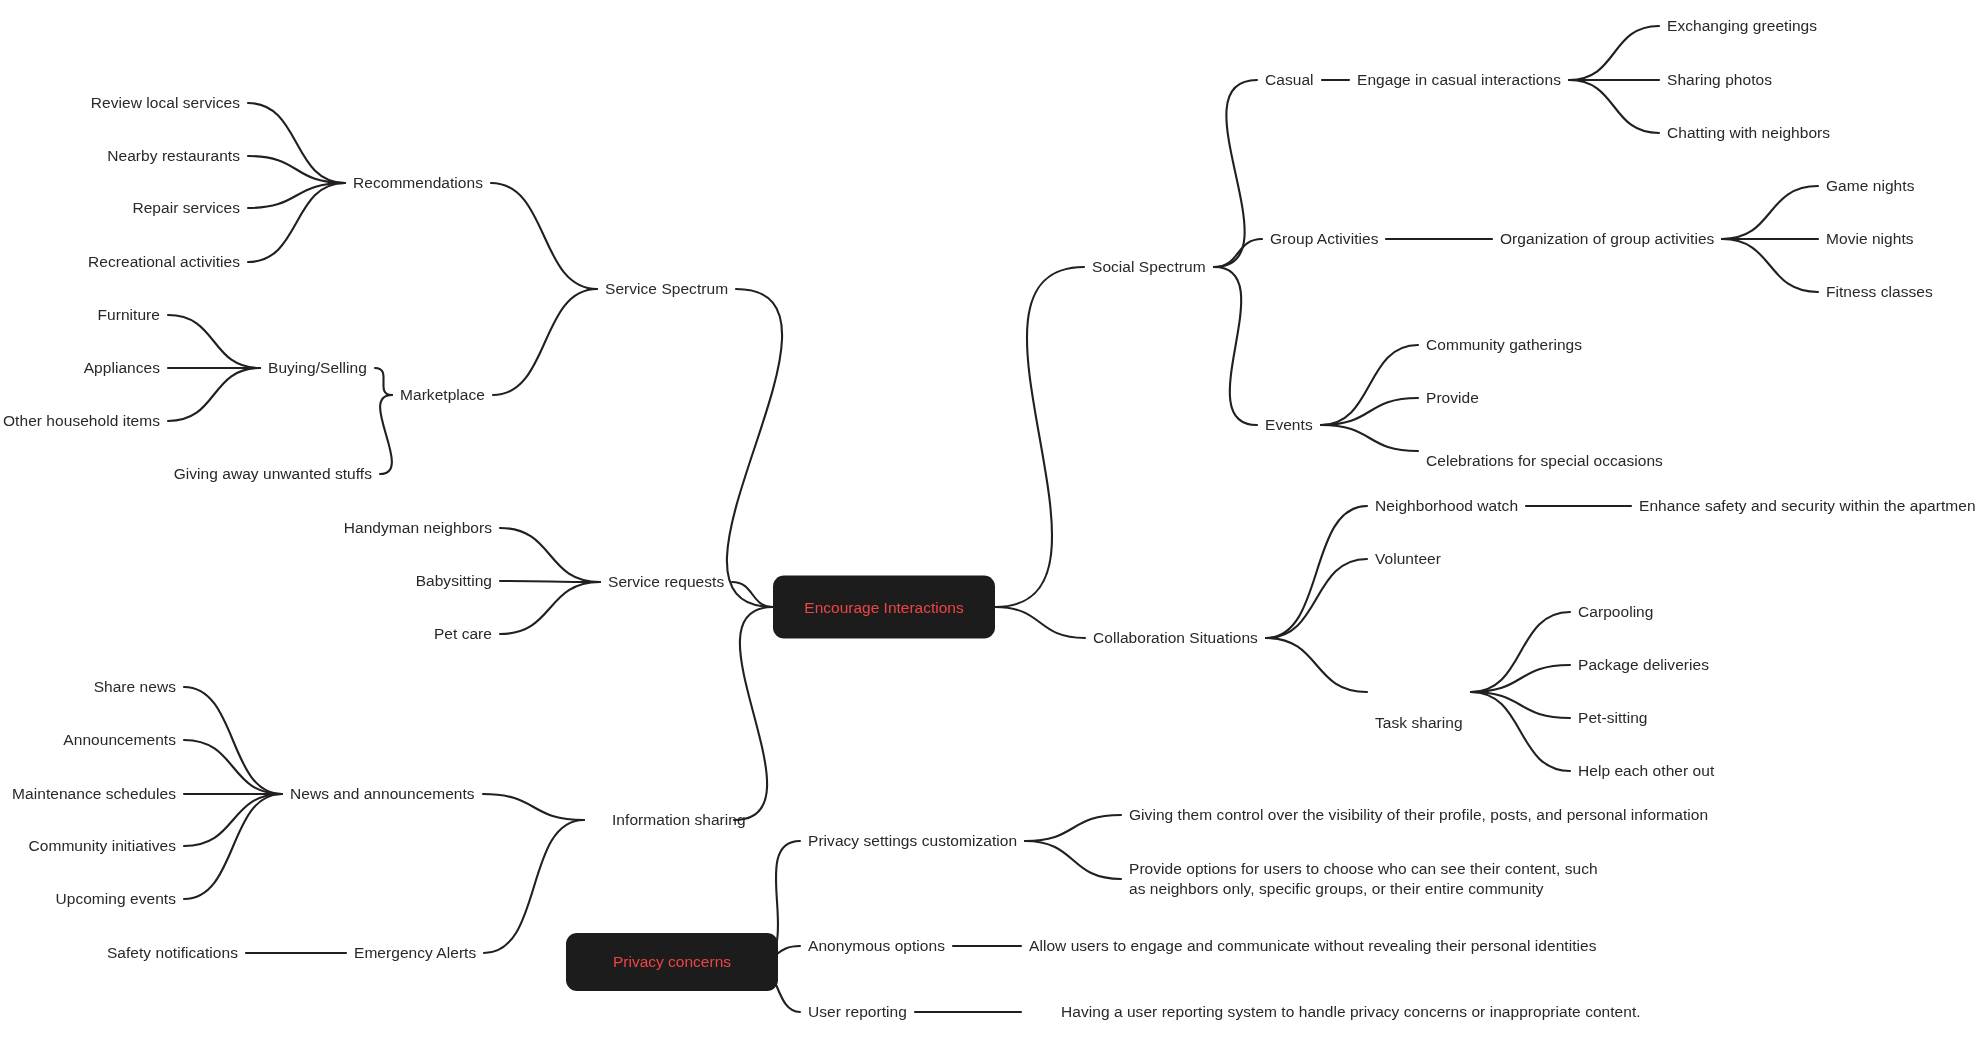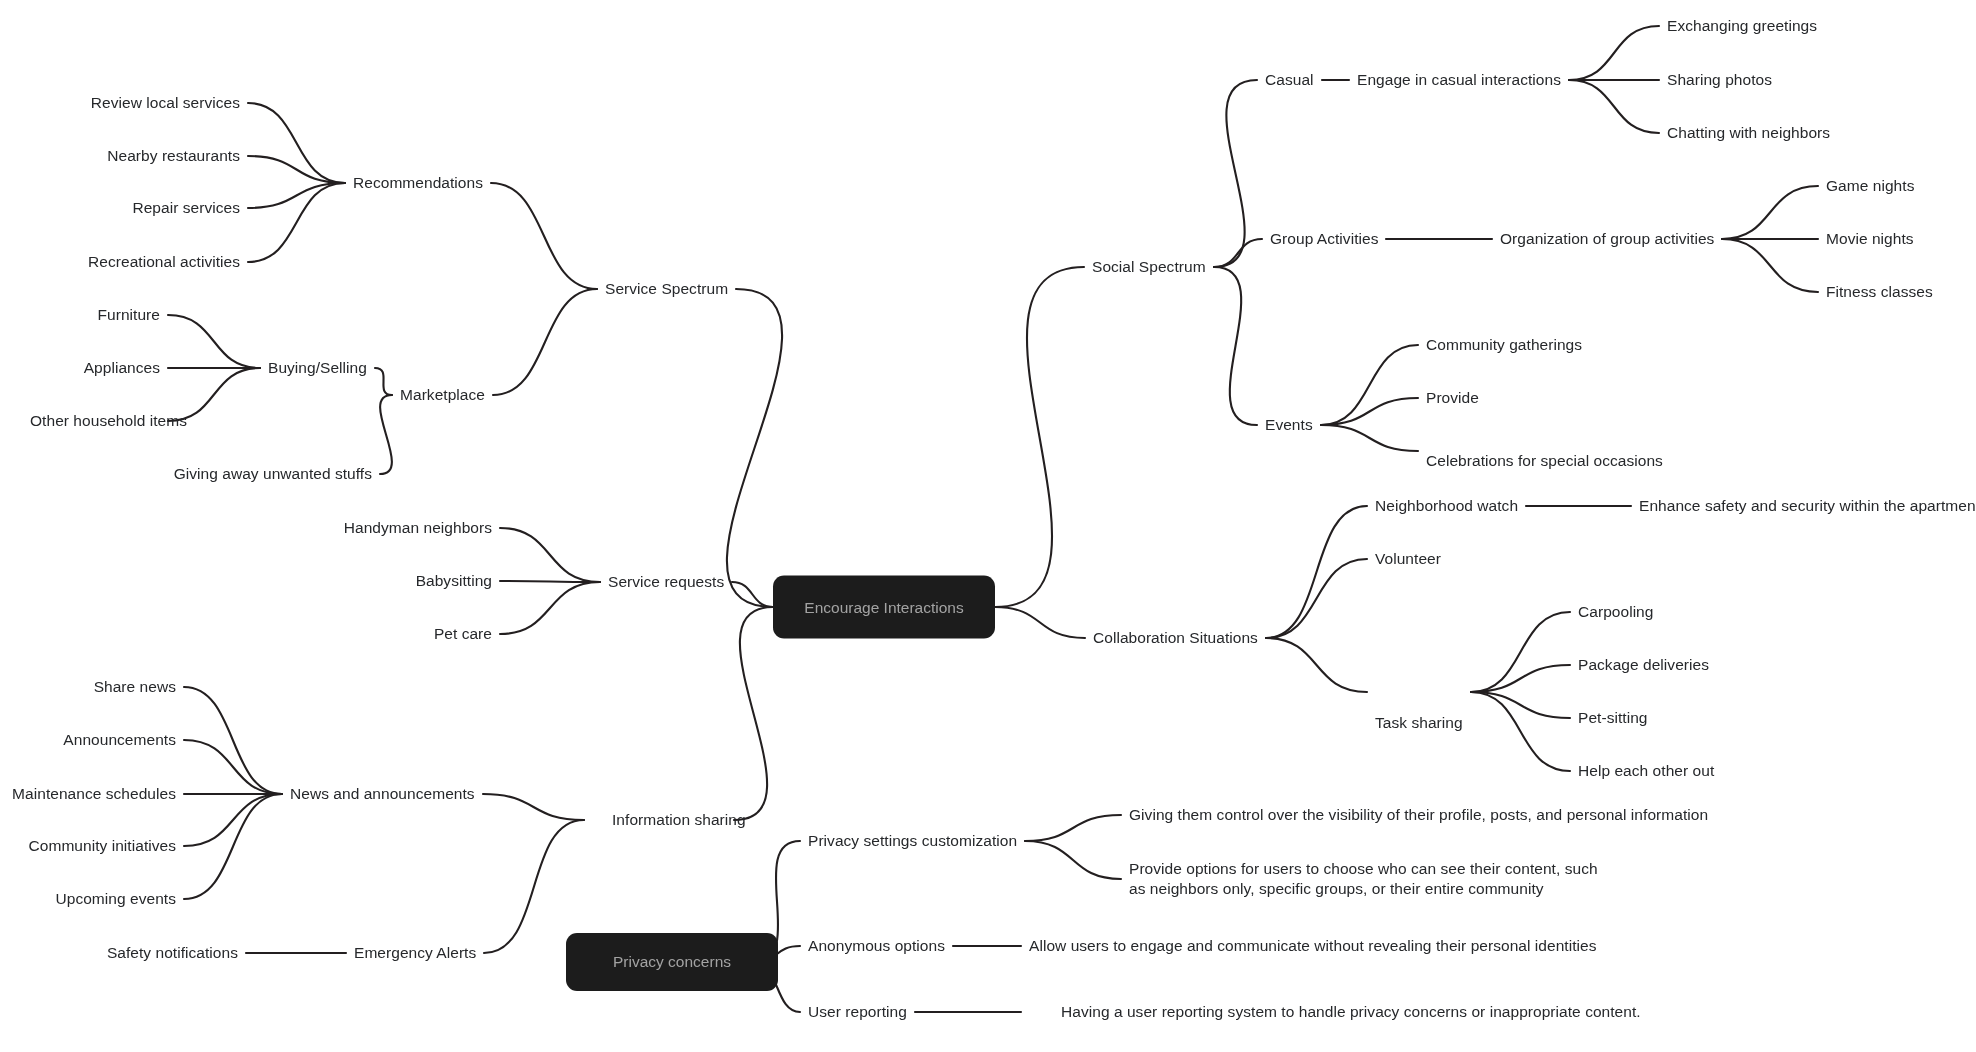--- a/index.html
+++ b/index.html
@@ -46,21 +46,21 @@
   }
   .node-label.anchor-start { text-align: left; }
   .node-label.anchor-end   { text-align: right; transform: translate(-100%, -50%); }
   .node-label.wrap {
     white-space: normal;
     width: 470px;
   }
   .root-node {
     position: absolute;
     background: #1c1c1c;
-    color: #a3a3a3;
+    color: #ef4444;
     border-radius: 11px;
     font-size: 15.5px;
     display: flex;
     align-items: center;
     justify-content: center;
     transform: translateY(-50%);
     box-sizing: border-box;
     padding: 0 14px;
   }
 </style>
@@ -138,21 +138,21 @@
       <div class="node-label anchor-start" style="left: 592px; top: 820px; margin-left: 20px;"><span>Information sharing</span></div>
       <div class="node-label anchor-start" style="left: 353px; top: 183px;"><span>Recommendations</span></div>
       <div class="node-label anchor-end" style="left: 240px; top: 103px;"><span>Review local services</span></div>
       <div class="node-label anchor-end" style="left: 240px; top: 156px;"><span>Nearby restaurants</span></div>
       <div class="node-label anchor-end" style="left: 240px; top: 208px;"><span>Repair services</span></div>
       <div class="node-label anchor-end" style="left: 240px; top: 262px;"><span>Recreational activities</span></div>
       <div class="node-label anchor-start" style="left: 400px; top: 395px;"><span>Marketplace</span></div>
       <div class="node-label anchor-start" style="left: 268px; top: 368px;"><span>Buying/Selling</span></div>
       <div class="node-label anchor-end" style="left: 160px; top: 315px;"><span>Furniture</span></div>
       <div class="node-label anchor-end" style="left: 160px; top: 368px;"><span>Appliances</span></div>
-      <div class="node-label anchor-end" style="left: 160px; top: 421px; margin-left: 27px;"><span>Other household items</span></div>
+      <div class="node-label anchor-end" style="left: 160px; top: 421px;"><span>Other household items</span></div>
       <div class="node-label anchor-end" style="left: 372px; top: 474px;"><span>Giving away unwanted stuffs</span></div>
       <div class="node-label anchor-end" style="left: 492px; top: 528px;"><span>Handyman neighbors</span></div>
       <div class="node-label anchor-end" style="left: 492px; top: 581px;"><span>Babysitting</span></div>
       <div class="node-label anchor-end" style="left: 492px; top: 634px;"><span>Pet care</span></div>
       <div class="node-label anchor-start" style="left: 290px; top: 794px;"><span>News and announcements</span></div>
       <div class="node-label anchor-end" style="left: 176px; top: 687px;"><span>Share news</span></div>
       <div class="node-label anchor-end" style="left: 176px; top: 740px;"><span>Announcements</span></div>
       <div class="node-label anchor-end" style="left: 176px; top: 794px;"><span>Maintenance schedules</span></div>
       <div class="node-label anchor-end" style="left: 176px; top: 846px;"><span>Community initiatives</span></div>
       <div class="node-label anchor-end" style="left: 176px; top: 899px;"><span>Upcoming events</span></div>

